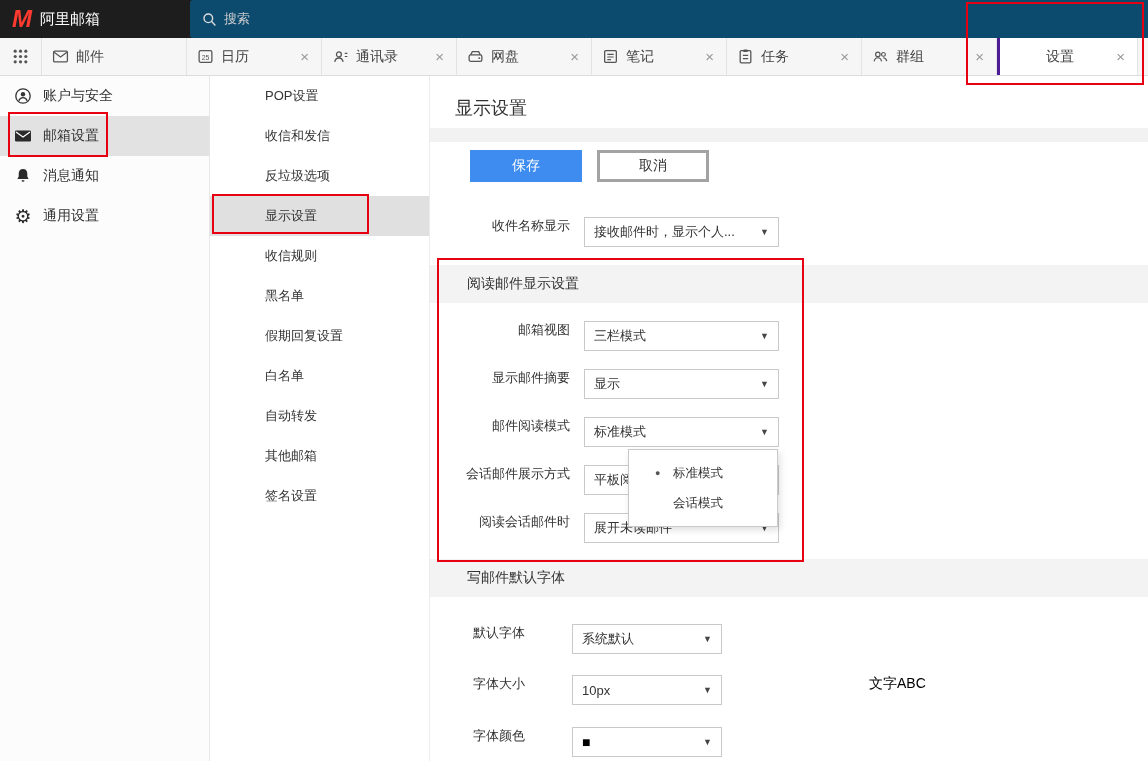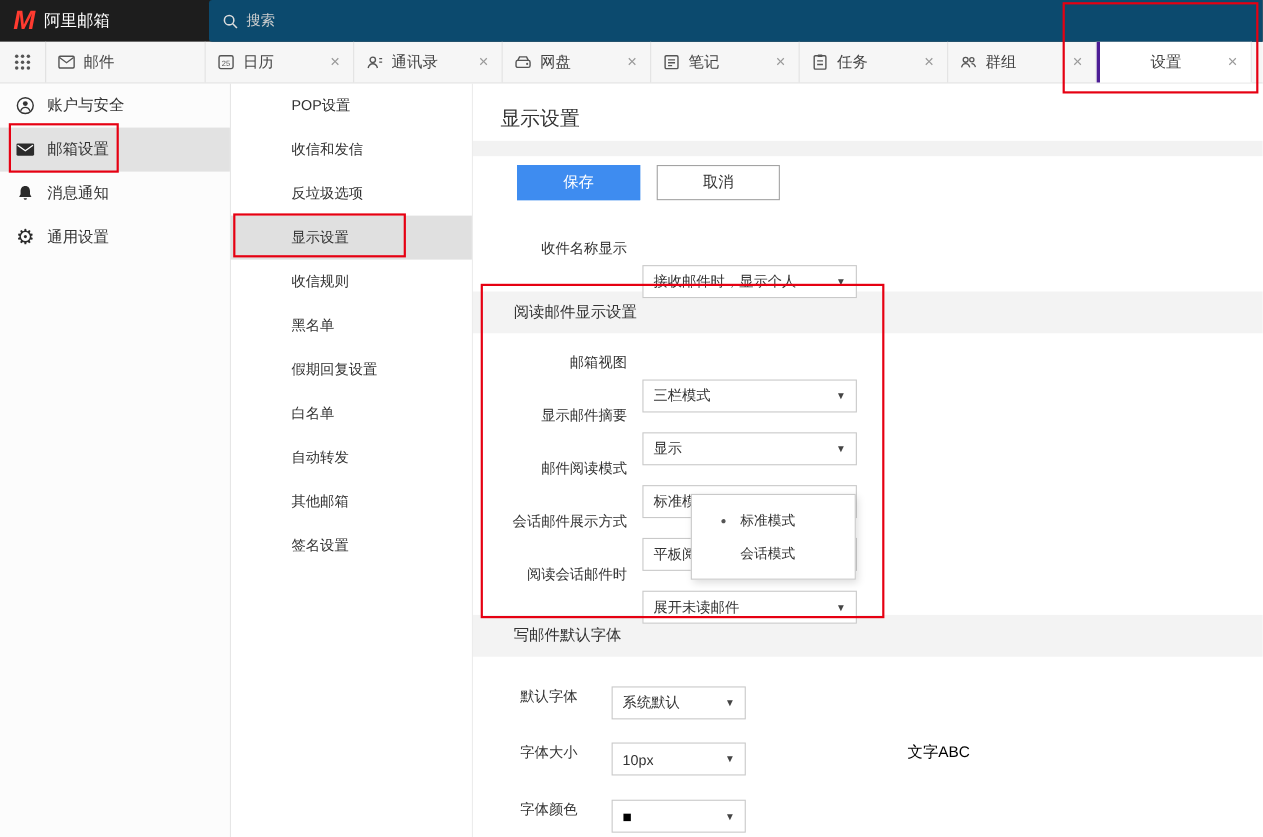--- a/index.html
+++ b/index.html
@@ -36,39 +36,39 @@
   nav.subnav { width:220px; background:#fff; border-right:1px solid #ececec; }
   .sub-item { height:40px; line-height:40px; padding-left:55px; font-size:13px; color:#333; cursor:pointer; }
   .sub-item.selected { background:#e0e0e0; }
 
   main.content { flex:1; background:#fff; position:relative; }
   .page-title { font-size:18px; font-weight:normal; color:#333; margin:20px 0 0 25px; }
   .title-strip { height:14px; background:#f2f2f2; margin-top:8px; }
   .btn-row { display:flex; margin:8px 0 0 40px; }
   .btn { height:32px; width:112px; font-size:14px; display:flex; align-items:center; justify-content:center; cursor:pointer; }
   .btn-save { background:#3e8cf0; color:#fff; border:1px solid #3e8cf0; }
-  .btn-cancel { background:#fff; color:#333; border:1px solid #a3a3a3; margin-left:15px; }
+  .btn-cancel { background:#fff; color:#333; border:3px solid #a3a3a3; margin-left:15px; }
 
   .form-row { display:flex; align-items:flex-start; height:30px; }
   .form-row .lbl { width:140px; text-align:right; font-size:13px; color:#333; margin-right:14px; white-space:nowrap; }
   .row-recipient { margin-top:35px; }
   .section-band { height:38px; background:#f3f3f3; display:flex; align-items:center; padding-left:37px; font-size:14px; color:#333; }
   .band-reading { margin-top:18px; }
   .band-font { margin-top:16px; }
   .reading-rows .form-row { margin-top:18px; }
   .font-rows .form-row .lbl { width:95px; }
   .font-rows .form-row { margin-top:21px;gap:17px; }
   .font-rows .form-row:first-child { margin-top:27px; }
   .font-rows .form-row:last-child { margin-top:22px; }
 
   .select { height:30px; background:#fff; border:1px solid #c9c9c9; display:flex; align-items:center; justify-content:space-between; padding:0 9px; font-size:13px; color:#333; cursor:pointer; }
   .select .val { white-space:nowrap; overflow:hidden; }
   .select .arrow { font-size:9px; color:#444; margin-left:8px; }
-  .w195 { width:195px;margin-top:24px; }
-  .w150 { width:122px; }
+  .w195 { width:195px; }
+  .w150 { width:150px;margin-left:16px; }
   .swatch { font-size:14px; color:#000; line-height:1; }
   .font-preview { margin-left:130px; font-size:14px; color:#000; }
 
   
   .menu { position:absolute; left:628px; top:449px; width:150px; background:#fff; border:1px solid #c9c9c9; box-shadow:2px 3px 7px rgba(0,0,0,.13); padding:8px 0; z-index:30; }
   .menu .opt { position:relative; height:30px; line-height:30px; padding-left:44px; font-size:12.5px; color:#333; cursor:pointer; }
   .menu .opt .bullet { position:absolute; left:26px; top:0; font-size:9px; color:#555; }
 
   
   .anno { position:absolute; border:2px solid #e60012; pointer-events:none; z-index:50; }

